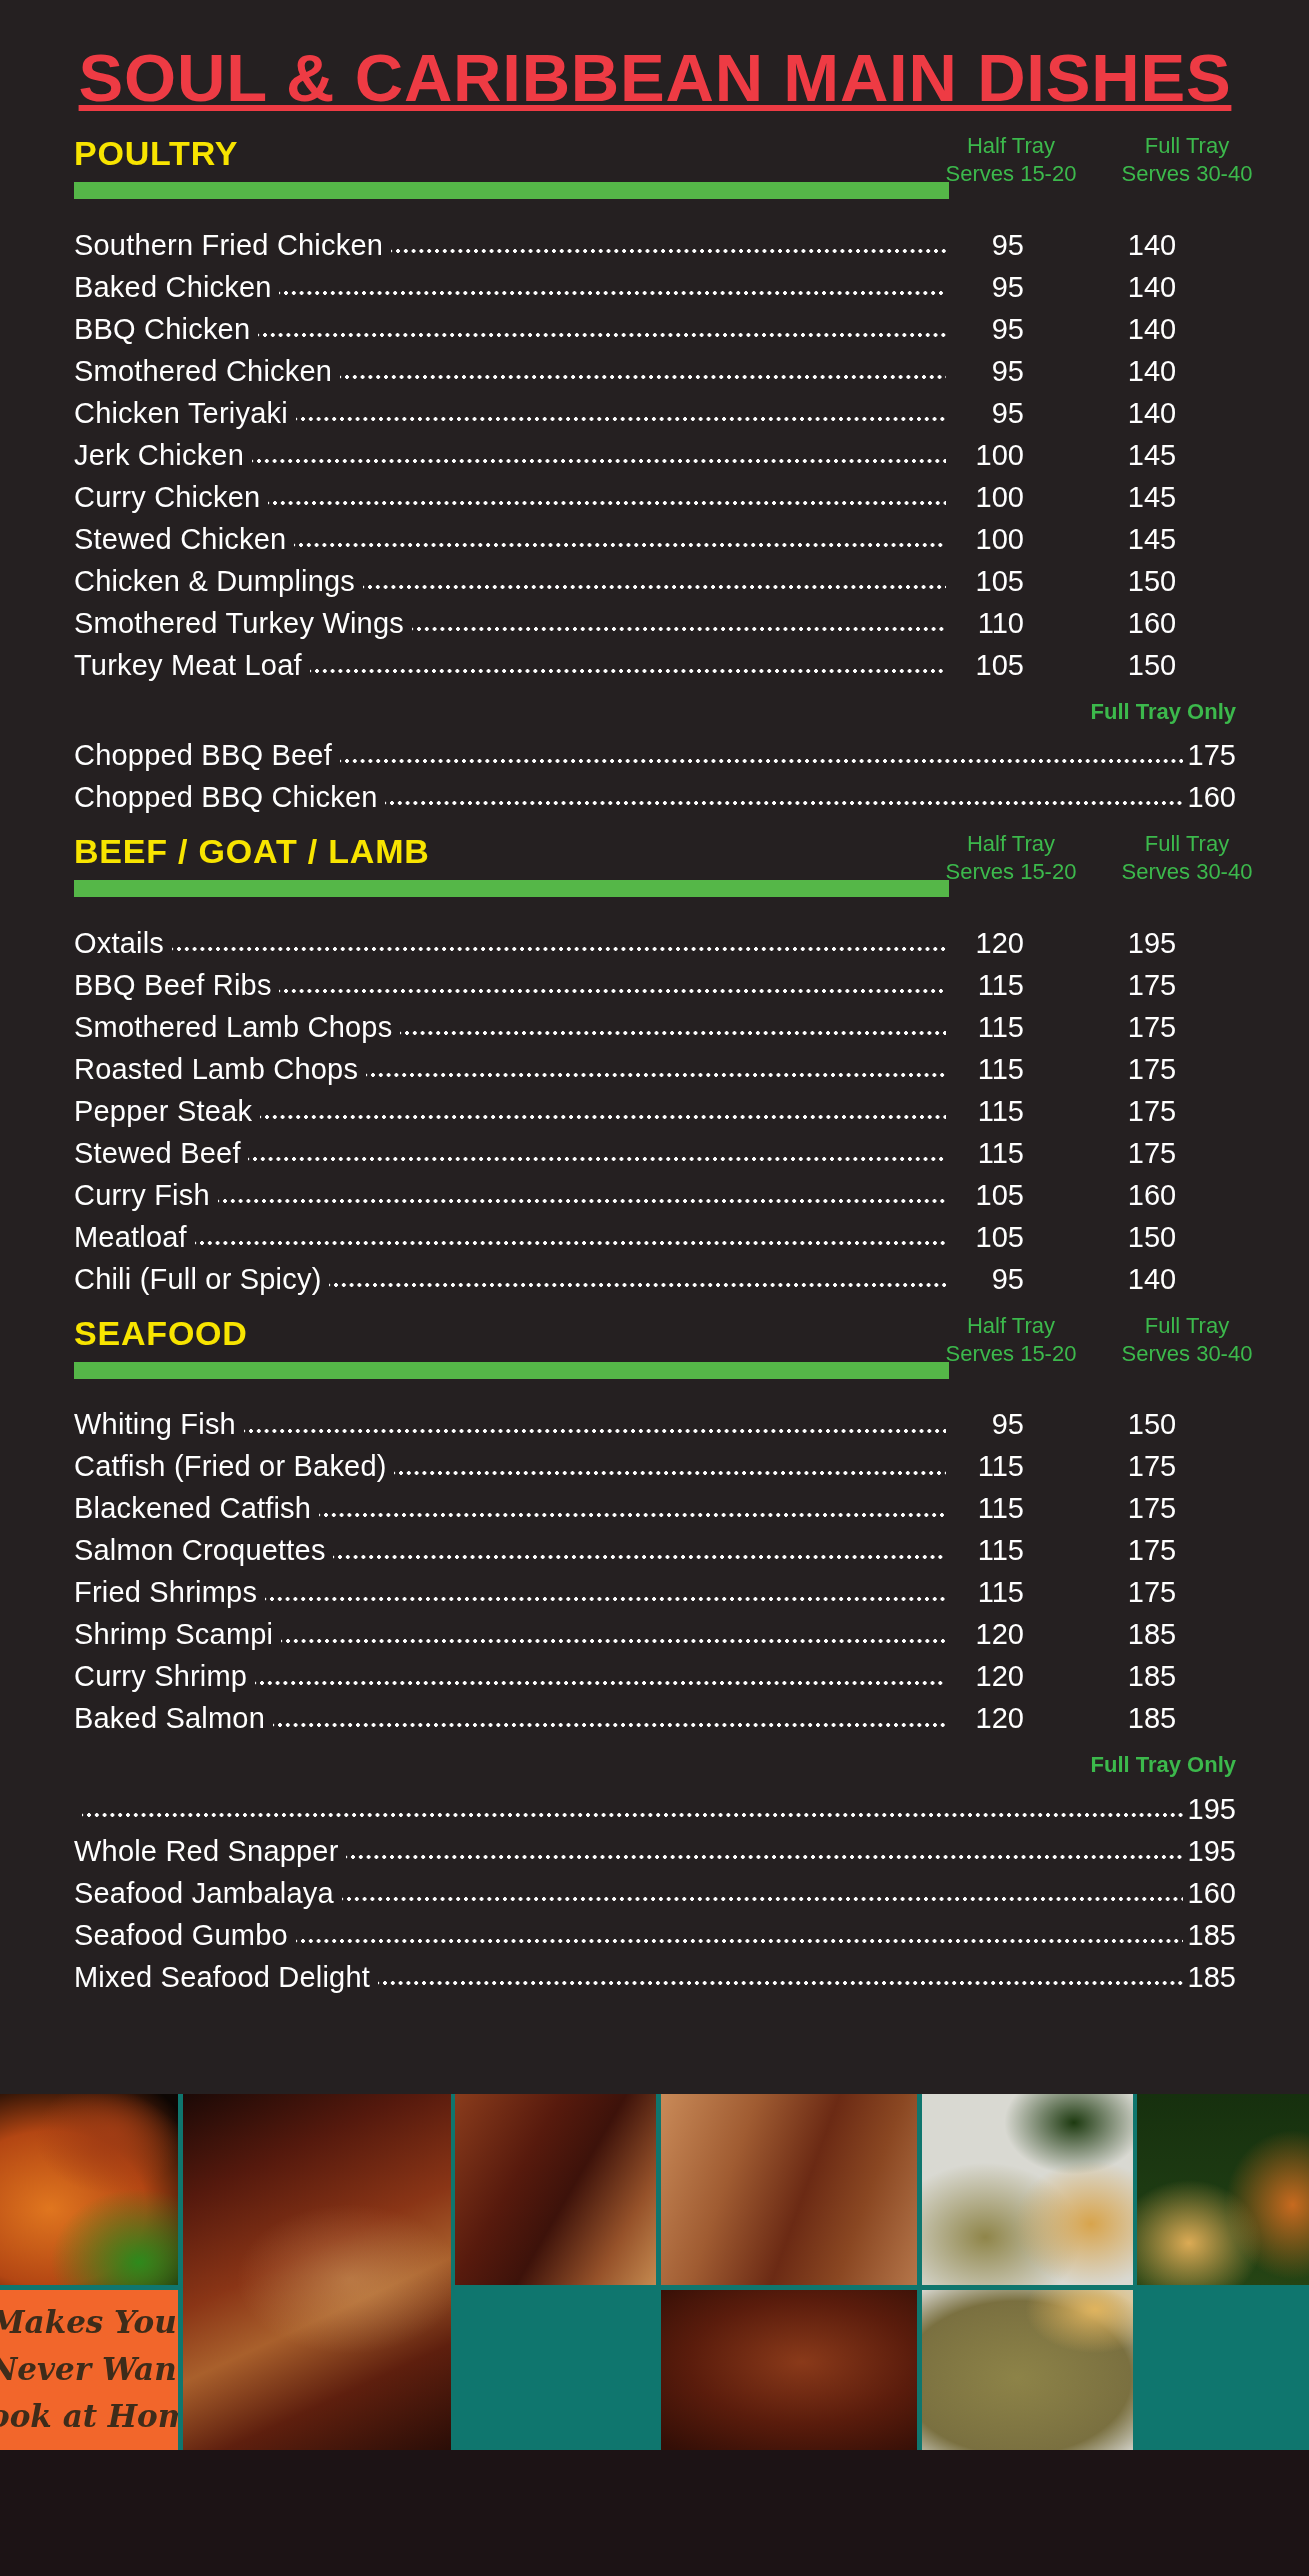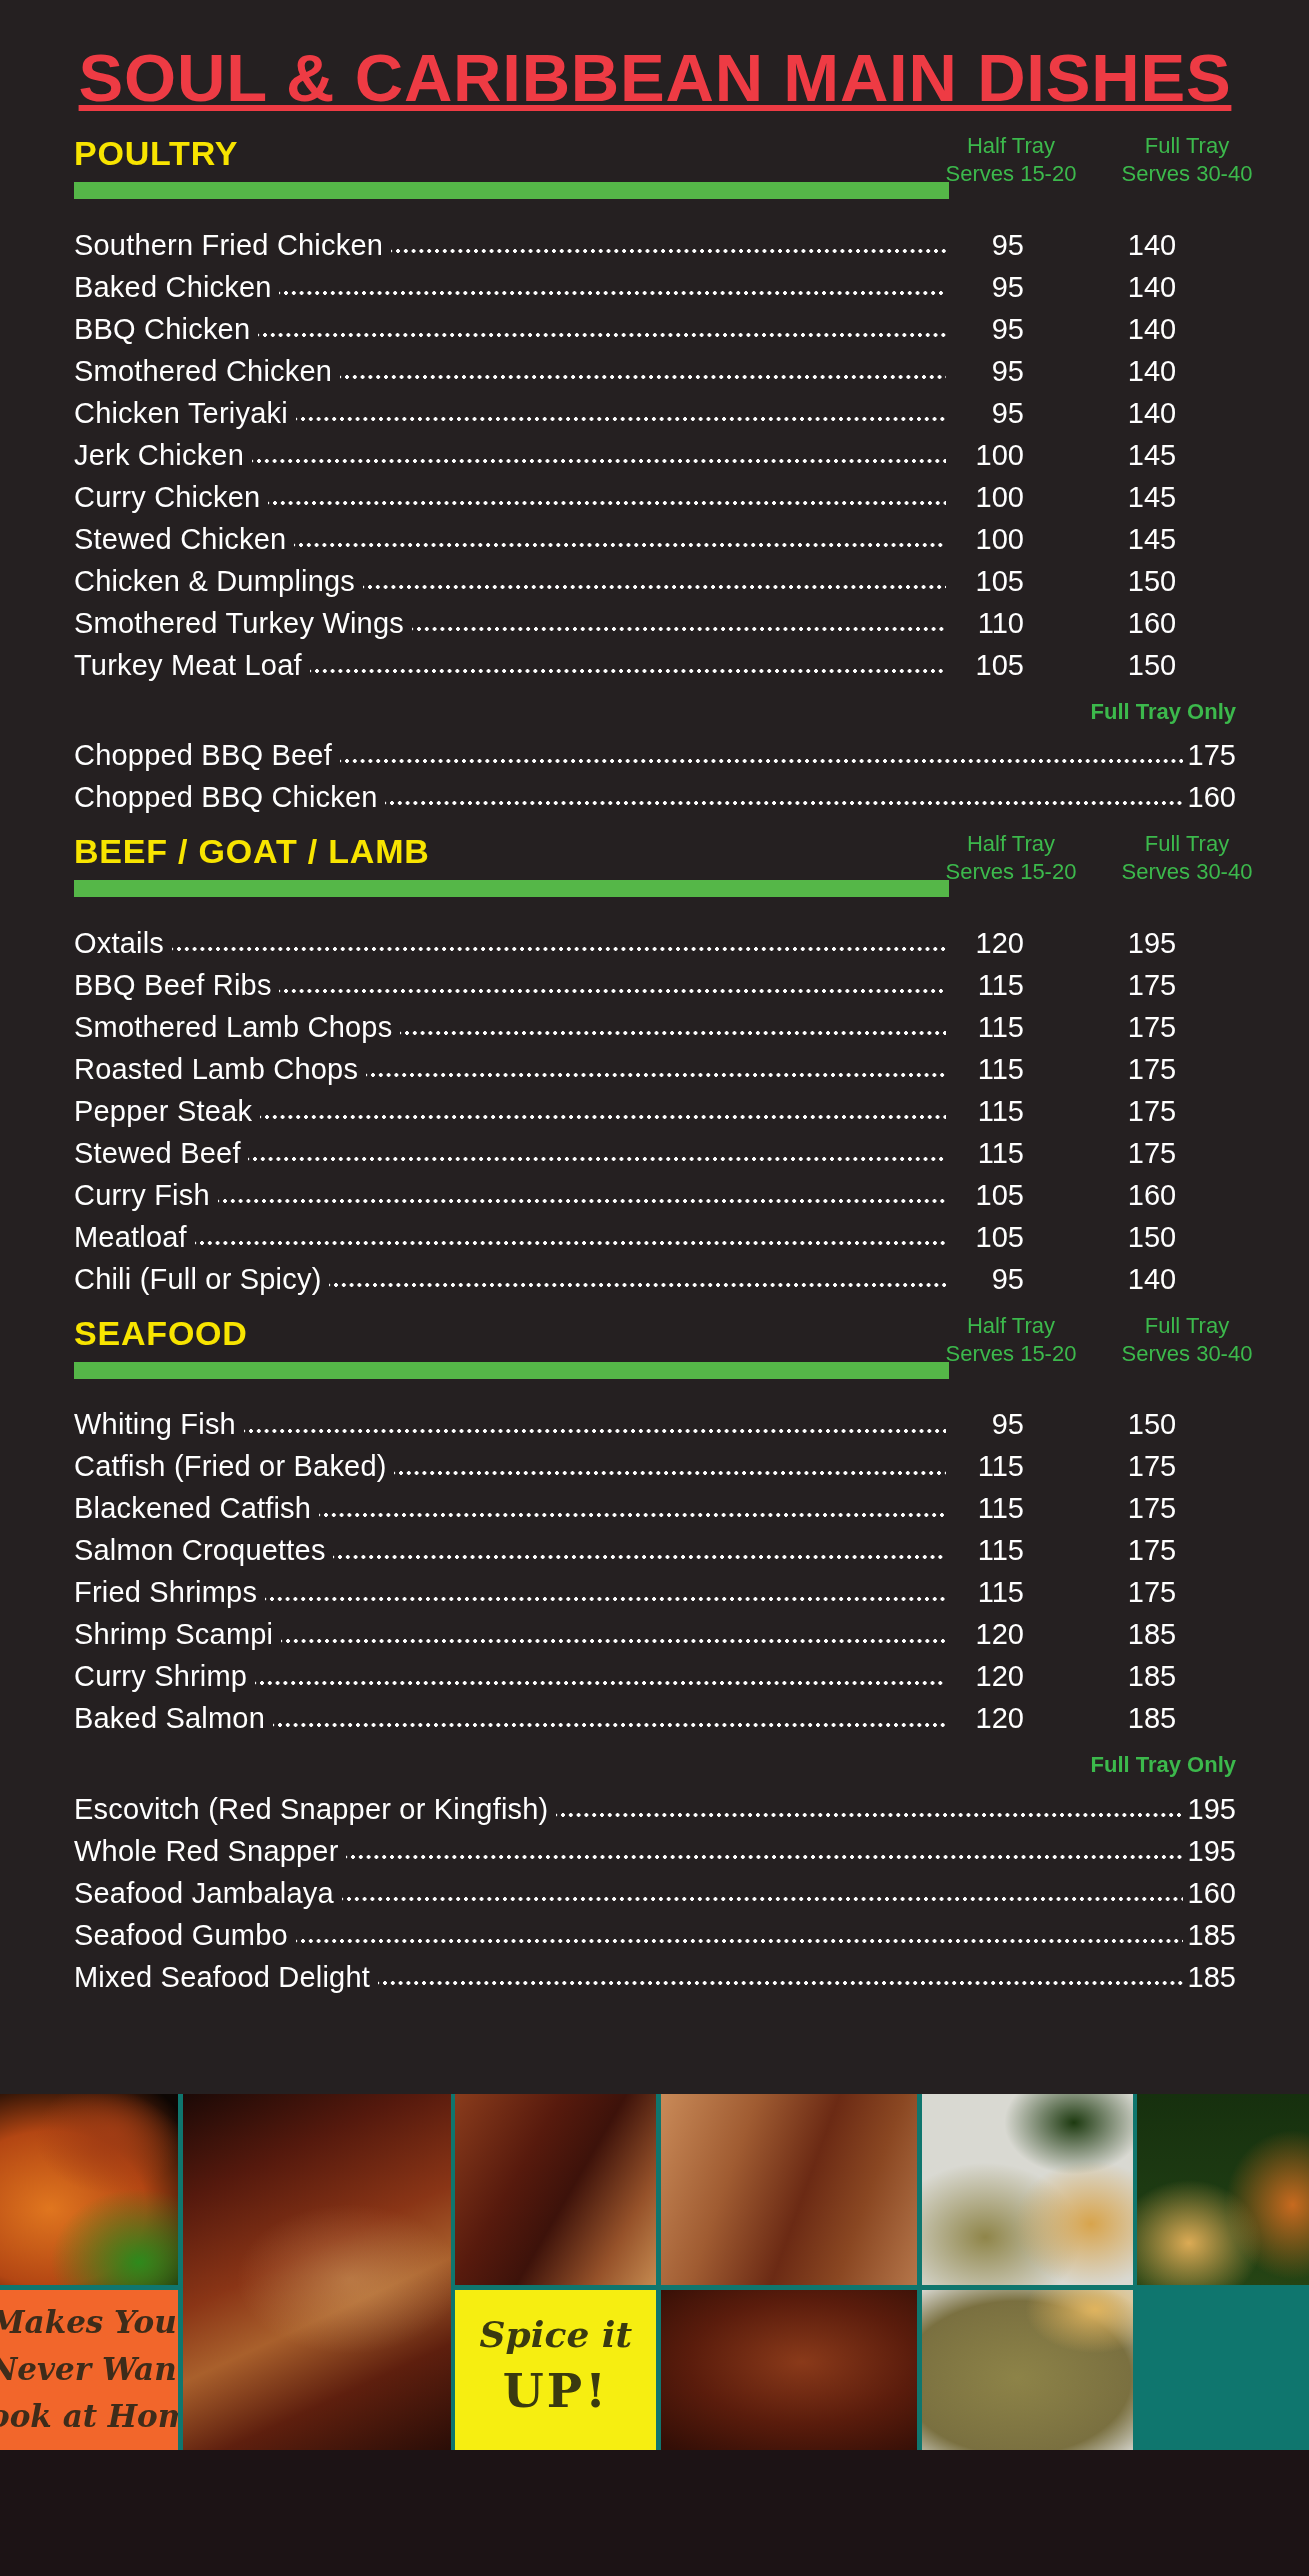--- a/index.html
+++ b/index.html
@@ -332,21 +332,20 @@
           <div class="row">
             <span class="item-name">Baked Salmon</span>
             <span class="leader"></span>
             <span class="price half">120</span>
             <span class="price full">185</span>
           </div>
         </div>
         <div class="fto-label">Full Tray Only</div>
         <div class="items fto">
           <div class="row">
-            <span class="item-name">Escovitch (Red Snapper or Kingfish)</span>
             <span class="leader"></span>
             <span class="price fto">195</span>
           </div>
           <div class="row">
             <span class="item-name">Whole Red Snapper</span>
             <span class="leader"></span>
             <span class="price fto">195</span>
           </div>
           <div class="row">
             <span class="item-name">Seafood Jambalaya</span>
@@ -375,24 +374,20 @@
   <div class="tile t-brisket"></div>
   <div class="tile t-plate"></div>
   <div class="tile t-greens"></div>
 
   <div class="tile t-orange">
     <div class="script-line">Makes You</div>
     <div class="script-line">Never Wanna</div>
     <div class="script-line">ook at Home</div>
   </div>
 
-  <div class="tile t-yellow">
-    <div class="spice-line1">Spice it</div>
-    <div class="spice-line2">UP!</div>
-  </div>
 
   <div class="tile t-glazed"></div>
   <div class="tile t-rice"></div>
 
 </div>
 
 <div class="bottom-strip"></div>
 
 
 </body></html>

